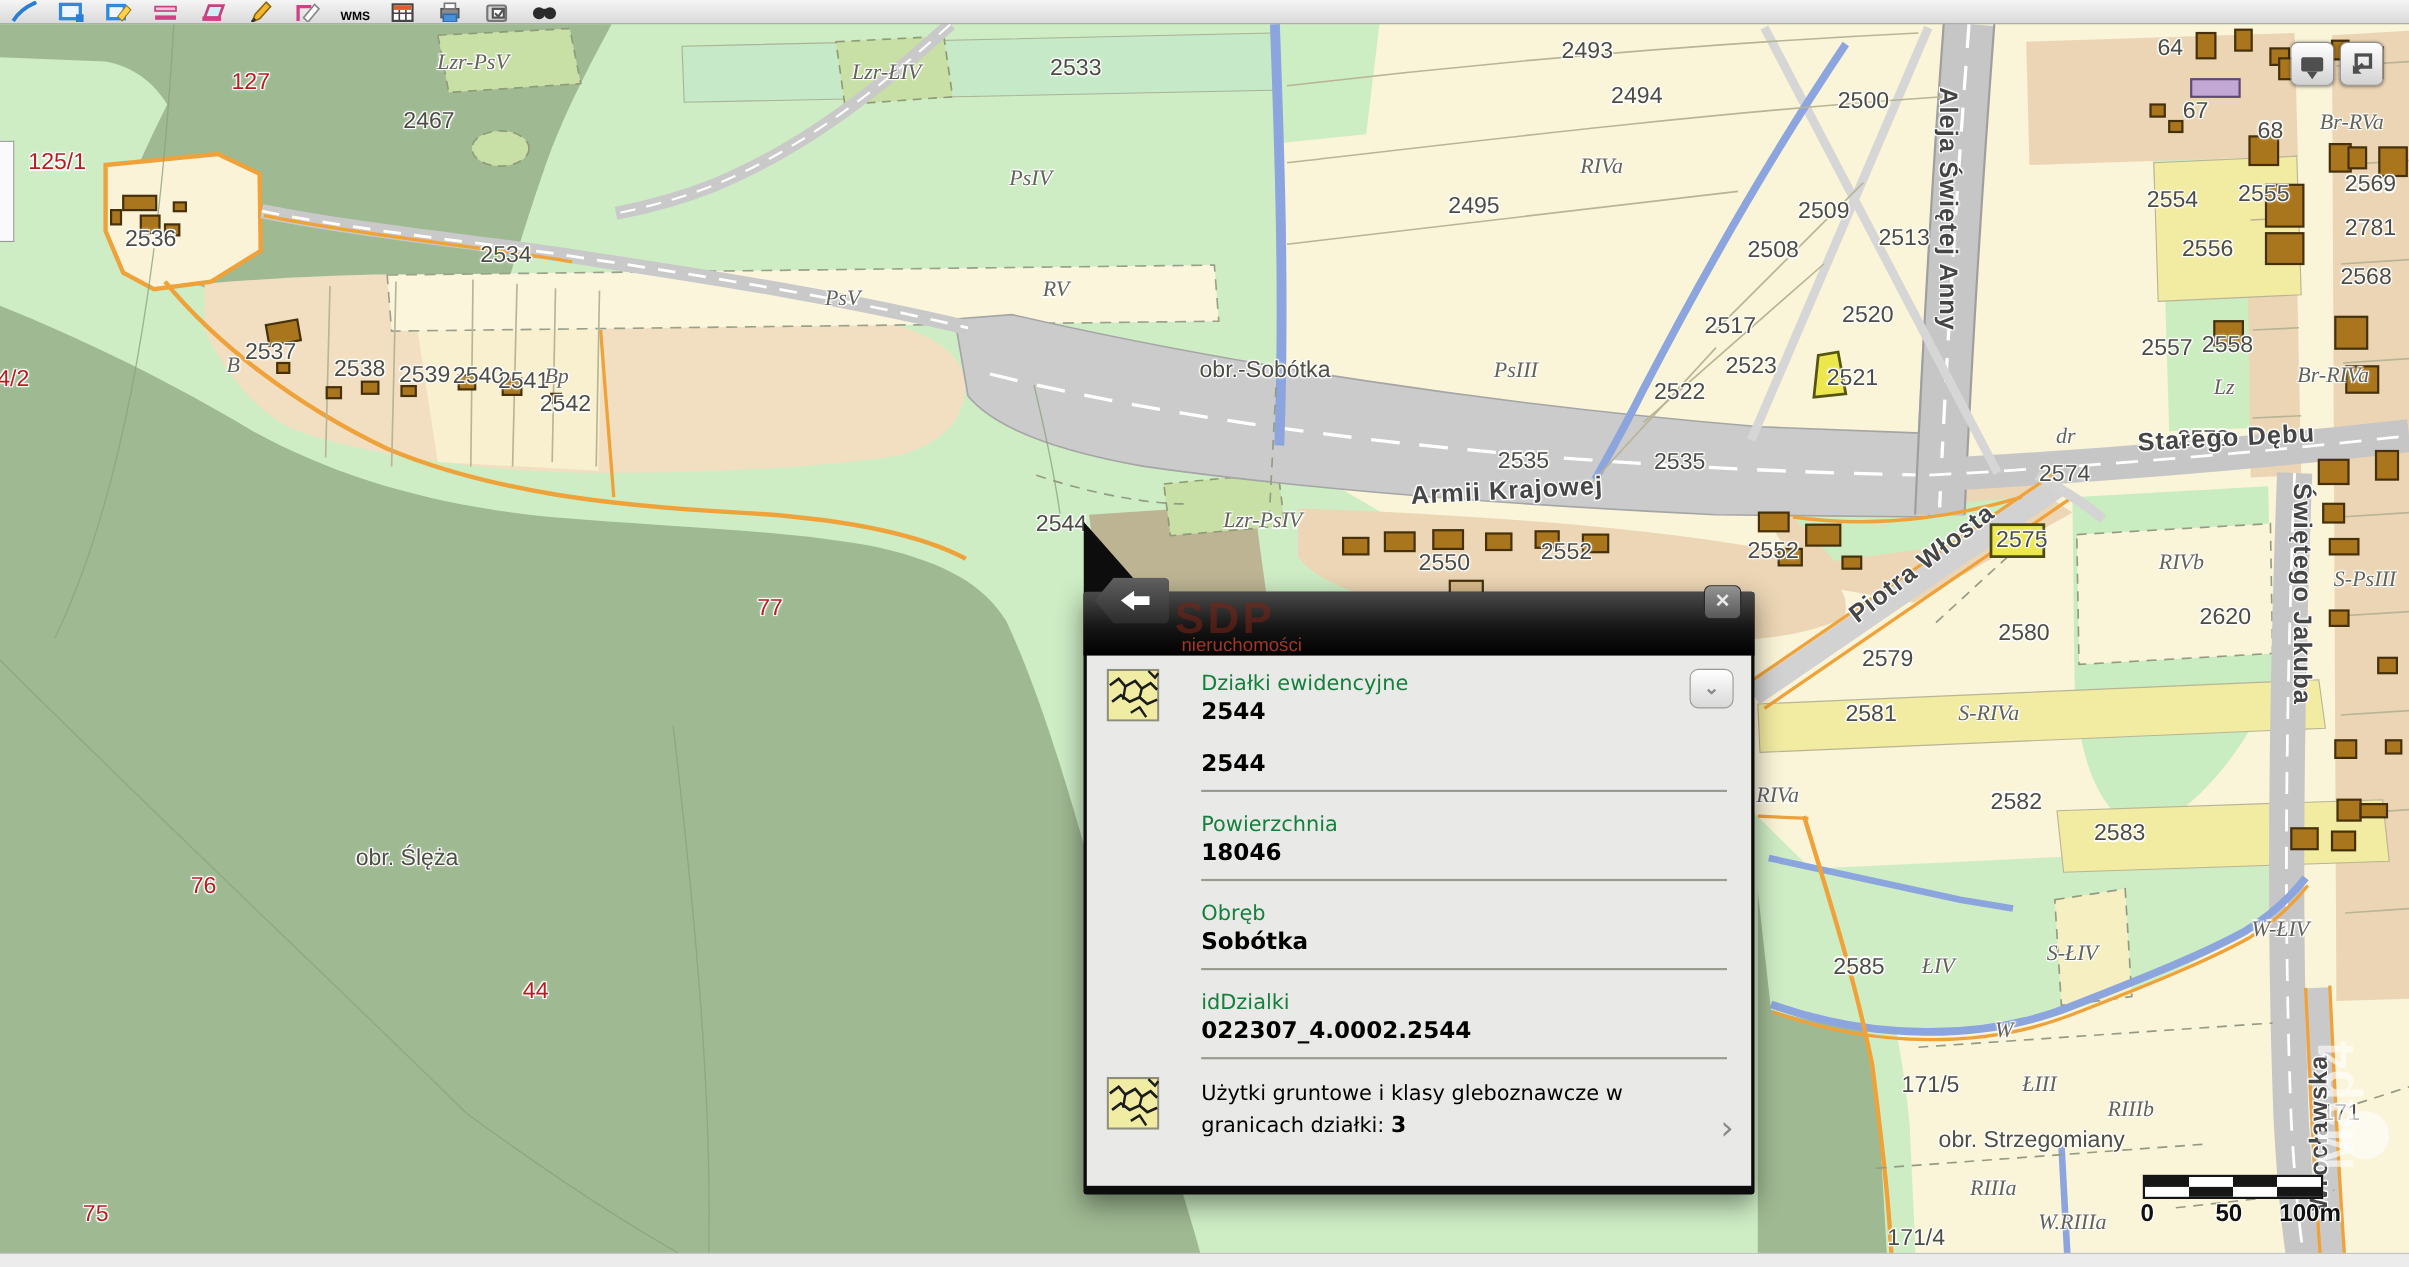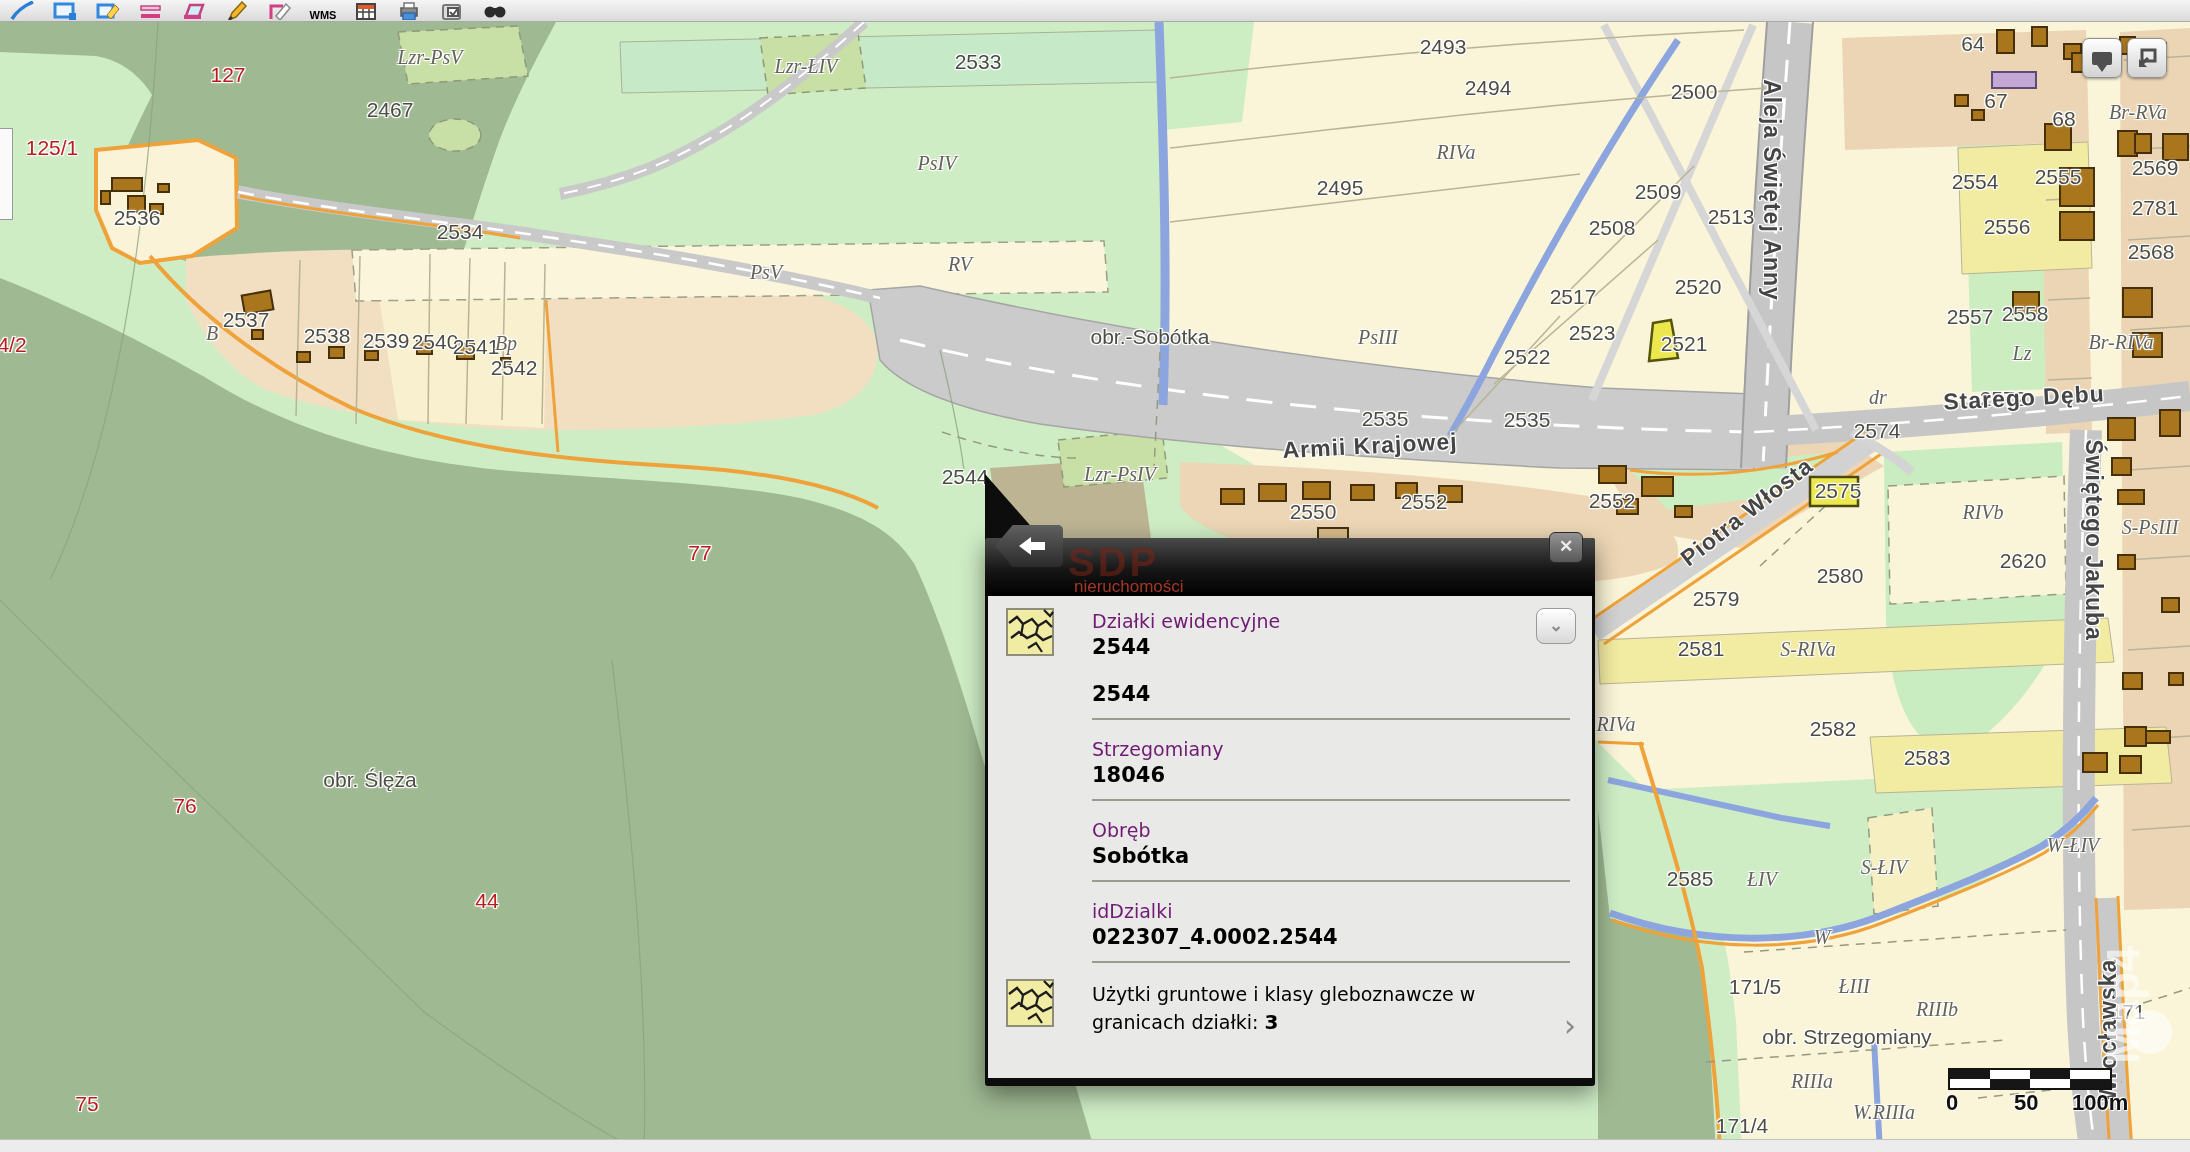--- a/index.html
+++ b/index.html
@@ -61,21 +61,21 @@
     clip-path:polygon(26% 0,100% 0,100% 100%,26% 100%,0 50%);
     display:flex;align-items:center;justify-content:center;padding-left:12px;box-sizing:border-box;}
   .closebtn{position:absolute;right:12px;top:-6px;width:32px;height:29px;cursor:pointer;
     background:linear-gradient(#939393,#585858);border:1px solid #2b2b2b;border-radius:6px;
     color:#e9e9e9;font-size:17px;font-weight:bold;line-height:27px;text-align:center;}
   .pbody{position:absolute;left:3px;right:3px;top:58px;height:482px;background:#E9E9E7;overflow:hidden;
     font-family:"DejaVu Sans","Liberation Sans",sans-serif;}
   .prow{display:flex;align-items:flex-start;padding:12px 16px 8px 18px;position:relative;}
   .islot{width:86px;flex:none;}
   .ptext{flex:1;padding-top:2px;}
-  .plabel{font-size:19px;color:#701a75;margin-bottom:3px;}
+  .plabel{font-size:19px;color:#15803d;margin-bottom:3px;}
   .pvalue{font-size:21px;font-weight:bold;color:#000;}
   .plabel-inline{line-height:1.4;font-size:19px;}
   .plabel-inline b{font-size:20px;}
   .psep{height:2px;background:#9b9b92;margin:4px 22px 4px 104px;}
   .pcollapse{margin-left:auto;width:40px;height:36px;border-radius:8px;cursor:pointer;
     background:linear-gradient(#ffffff,#d8d8d8);border:1px solid #999;
     color:#8a8a8a;font-size:17px;font-weight:bold;line-height:30px;}
   .pchevron{align-self:flex-end;margin-left:6px;color:#8a8a8a;font-size:30px;line-height:20px;}
   
   .bottombar{position:absolute;left:0;bottom:0;width:100%;height:12px;z-index:35;
@@ -305,21 +305,21 @@
         <span class="map-label k-s" style="left: 960px; top: 264px; transform: translate(-50%, -50%);">RV</span>
         <span class="map-label k-o" style="left: 1150px; top: 337px; transform: translate(-50%, -50%);">obr.-Sobótka</span>
         <span class="map-label k-s" style="left: 1378px; top: 337px; transform: translate(-50%, -50%);">PsIII</span>
         <span class="map-label k-p" style="left: 1340px; top: 188px; transform: translate(-50%, -50%);">2495</span>
         <span class="map-label k-p" style="left: 1443px; top: 47px; transform: translate(-50%, -50%);">2493</span>
         <span class="map-label k-p" style="left: 1488px; top: 88px; transform: translate(-50%, -50%);">2494</span>
         <span class="map-label k-s" style="left: 1456px; top: 152px; transform: translate(-50%, -50%);">RIVa</span>
         <span class="map-label k-p" style="left: 1385px; top: 419px; transform: translate(-50%, -50%);">2535</span>
         <span class="map-label k-p" style="left: 1527px; top: 420px; transform: translate(-50%, -50%);">2535</span>
         <span class="map-label k-p" style="left: 965px; top: 477px; transform: translate(-50%, -50%);">2544</span>
-        <span class="map-label k-s" style="left: 1120px; top: 474px; transform: translate(-50%, -50%); text-align: center;">Lzr-PsIV</span>
+        <span class="map-label k-s" style="left: 1148px; top: 474px; transform: translate(-50%, -50%); text-align: center;">Lzr-PsIV</span>
         <span class="map-label k-p" style="left: 1313px; top: 512px; transform: translate(-50%, -50%);">2550</span>
         <span class="map-label k-p" style="left: 1424px; top: 502px; transform: translate(-50%, -50%);">2552</span>
         <span class="map-label k-p" style="left: 1612px; top: 501px; transform: translate(-50%, -50%);">2552</span>
         <span class="map-label k-p" style="left: 1694px; top: 92px; transform: translate(-50%, -50%);">2500</span>
         <span class="map-label k-p" style="left: 1658px; top: 192px; transform: translate(-50%, -50%);">2509</span>
         <span class="map-label k-p" style="left: 1612px; top: 228px; transform: translate(-50%, -50%);">2508</span>
         <span class="map-label k-p" style="left: 1731px; top: 217px; transform: translate(-50%, -50%);">2513</span>
         <span class="map-label k-p" style="left: 1573px; top: 297px; transform: translate(-50%, -50%);">2517</span>
         <span class="map-label k-p" style="left: 1698px; top: 287px; transform: translate(-50%, -50%);">2520</span>
         <span class="map-label k-p" style="left: 1592px; top: 333px; transform: translate(-50%, -50%);">2523</span>
@@ -446,21 +446,21 @@
             <div class="prow">
               <div class="islot"></div>
               <div class="ptext">
                 <div class="pvalue">2544</div>
               </div>
             </div>
             <div class="psep"></div>
             <div class="prow">
               <div class="islot"></div>
               <div class="ptext">
-                <div class="plabel">Strzegomiany</div>
+                <div class="plabel">Powierzchnia</div>
                 <div class="pvalue">18046</div>
               </div>
             </div>
             <div class="psep"></div>
             <div class="prow">
               <div class="islot"></div>
               <div class="ptext">
                 <div class="plabel">Obręb</div>
                 <div class="pvalue">Sobótka</div>
               </div>

